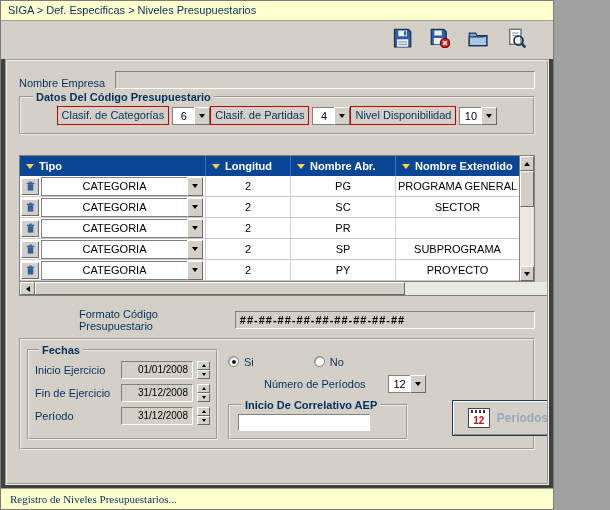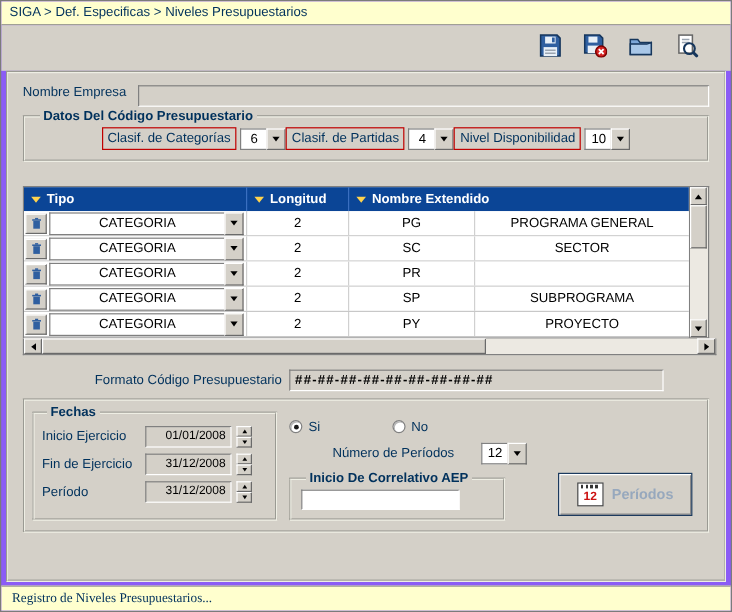--- a/index.html
+++ b/index.html
@@ -1,30 +1,30 @@
 <!DOCTYPE html>
 <html><head>
 <meta charset="utf-8">
 <style>
   *{box-sizing:border-box;margin:0;padding:0;font-family:"Liberation Sans",sans-serif;}
   html,body{width:610px;height:510px;}
   body{background:#a0a0a0;}
-  .window{width:610px;height:510px;border:1px solid #7b7b7b;background:#8b5cf6;display:flex;flex-direction:column;overflow:hidden;}
+  .window{width:554px;height:510px;border:1px solid #7b7b7b;background:#404040;display:flex;flex-direction:column;overflow:hidden;}
   .bar{background:#ffffce;color:#00315c;font-size:11px;}
   .breadcrumb{height:20px;line-height:19px;padding-left:7px;border-bottom:1px solid #a0a094;}
   .statusbar{height:21px;line-height:20px;padding-left:9px;border-top:1px solid #a0a094;font-family:Liberation Serif, serif;}
   .toolbar{height:38px;display:flex;align-items:center;justify-content:flex-end;gap:12px;padding-right:24px;background:#d4d0c8;}
   .tbtn{width:26px;height:26px;background:transparent;border:1px solid transparent;display:flex;align-items:center;justify-content:center;cursor:pointer;}
   .main{flex:1;margin:0 4px 3px;border:2px groove #eeeee4;background:#d4d0c8;overflow:hidden;}
 
   
   .sunken{border:1px solid;border-color:#808080 #fff #fff #808080;}
   .raised{border:1px solid;border-color:#fff #6a6a6a #6a6a6a #fff;background:#d4d0c8;}
 
-  .empresa{display:flex;align-items:flex-start;margin:10px 12px 2px;gap:10px;}
+  .empresa{display:flex;align-items:flex-end;margin:10px 12px 2px;gap:10px;}
   .lbl{font-size:11px;color:#00315c;}
   .efield{flex:1;height:18px;background:#d4d0c8;}
 
   fieldset{border:2px groove #eeeee4;}
   legend{font-size:11px;font-weight:bold;color:#00315c;padding:0 3px;margin-left:4px;}
 
   .datos{margin:2px 12px 0;padding:3px 8px 8px;}
   .datos-row{display:flex;align-items:center;justify-content:center;}
   .fgroup{display:flex;align-items:center;gap:3px;}
   .redbox{border:1px solid #c00000;padding:2px 4px 3px;font-size:11px;color:#00315c;background:#d4d0c8;}
@@ -186,20 +186,24 @@
       <div class="grid-top">
         <div class="grid">
           <div class="ghead">
             <div class="hc h-tipo">
                 <span class="goldarr"></span>
                 <span>Tipo</span>
               </div>
             <div class="hc h-long">
                 <span class="goldarr"></span>
                 <span>Longitud</span>
+              </div>
+            <div class="hc h-abr">
+                <span class="goldarr"></span>
+                <span>Nombre Abr.</span>
               </div>
             <div class="hc h-ext">
                 <span class="goldarr"></span>
                 <span>Nombre Extendido</span>
               </div>
           </div>
 
           <div class="grow">
             <div class="c-tipoarea">
               <span class="trash raised">

